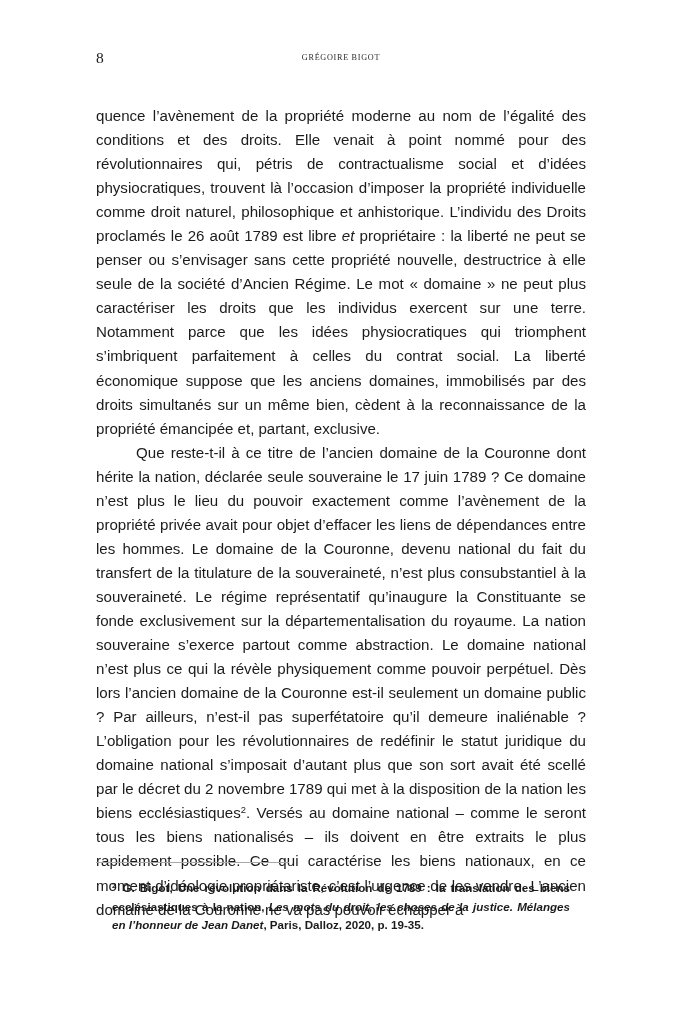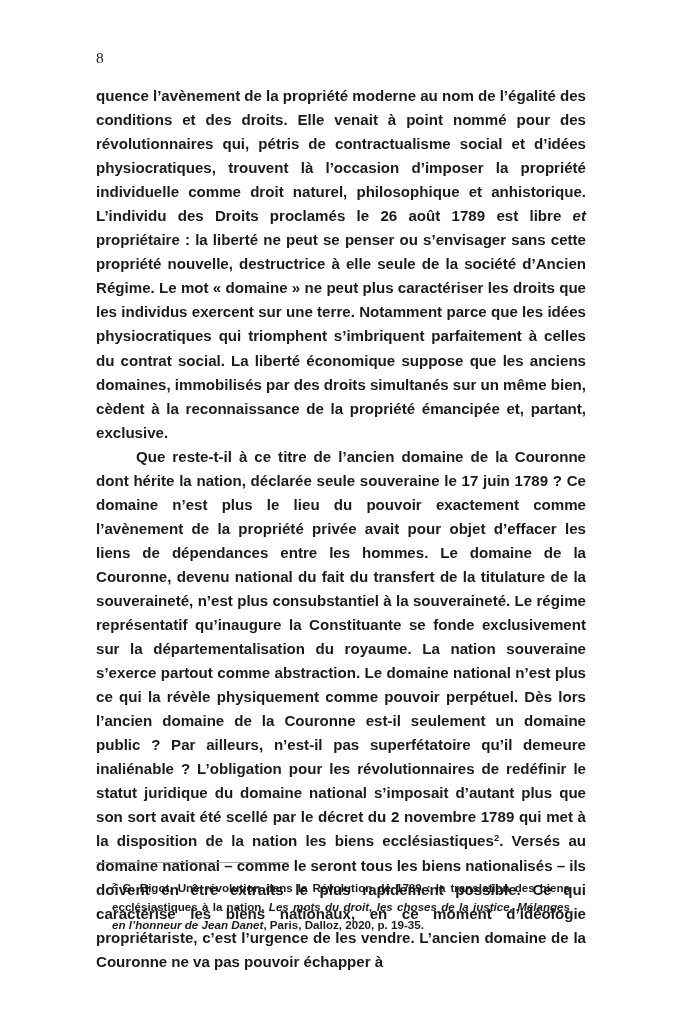--- a/index.html
+++ b/index.html
@@ -53,23 +53,22 @@
     font-size: 8.2px;
     letter-spacing: 0.7px;
     line-height: 12px;
     color: #2a2a2a;
   }
 
   
   .column {
     position: absolute;
     left: 96px;
-    top: 84px;
+    top: 104px;
     width: 490px;
-    font-weight: bold;
   }
 
   p.body-par {
     margin: 0;
     font-size: 15.1px;
     line-height: 24.05px;
     text-align: justify;
     text-justify: inter-word;
     hyphens: none;
     word-spacing: -0.1px;
@@ -117,20 +116,21 @@
     margin-right: 1px;
   }
 </style>
 </head>
 <body>
 
 <div class="page">
 
   <div class="running-head">
     <span class="folio">8</span>
+    <span class="head-title">GRÉGOIRE BIGOT</span>
   </div>
 
   <div class="column">
 
     <p class="body-par"><span>quence l’avènement de la propriété moderne au nom de l’égalité des conditions et des droits. Elle venait à point nommé pour des révolutionnaires qui, pétris de contractualisme social et d’idées physiocratiques, trouvent là l’occasion d’imposer la propriété individuelle comme droit naturel, philosophique et anhistorique. L’individu des Droits proclamés le 26 août 1789 est libre </span><i>et</i><span> propriétaire : la liberté ne peut se penser ou s’envisager sans cette propriété nouvelle, destructrice à elle seule de la société d’Ancien Régime. Le mot « domaine » ne peut plus caractériser les droits que les individus exercent sur une terre. Notamment parce que les idées physiocratiques qui triomphent s’imbriquent parfaitement à celles du contrat social. La liberté économique suppose que les anciens domaines, immobilisés par des droits simultanés sur un même bien, cèdent à la reconnaissance de la propriété émancipée et, partant, exclusive.</span></p>
 
     <p class="body-par indented"><span>Que reste-t-il à ce titre de l’ancien domaine de la Couronne dont hérite la nation, déclarée seule souveraine le 17 juin 1789 ? Ce domaine n’est plus le lieu du pouvoir exactement comme l’avènement de la propriété privée avait pour objet d’effacer les liens de dépendances entre les hommes. Le domaine de la Couronne, devenu national du fait du transfert de la titulature de la souveraineté, n’est plus consubstantiel à la souveraineté. Le régime représentatif qu’inaugure la Constituante se fonde exclusivement sur la départementalisation du royaume. La nation souveraine s’exerce partout comme abstraction. Le domaine national n’est plus ce qui la révèle physiquement comme pouvoir perpétuel. Dès lors l’ancien domaine de la Couronne est-il seulement un domaine public ? Par ailleurs, n’est-il pas superfétatoire qu’il demeure inaliénable ? L’obligation pour les révolutionnaires de redéfinir le statut juridique du domaine national s’imposait d’autant plus que son sort avait été scellé par le décret du 2 novembre 1789 qui met à la disposition de la nation les biens ecclésiastiques</span><sup class="fn-ref">2</sup><span>. Versés au domaine national – comme le seront tous les biens nationalisés – ils doivent en être extraits le plus rapidement possible. Ce qui caractérise les biens nationaux, en ce moment d’idéologie propriétariste, c’est l’urgence de les vendre. L’ancien domaine de la Couronne ne va pas pouvoir échapper à</span></p>
 
   </div>
 

